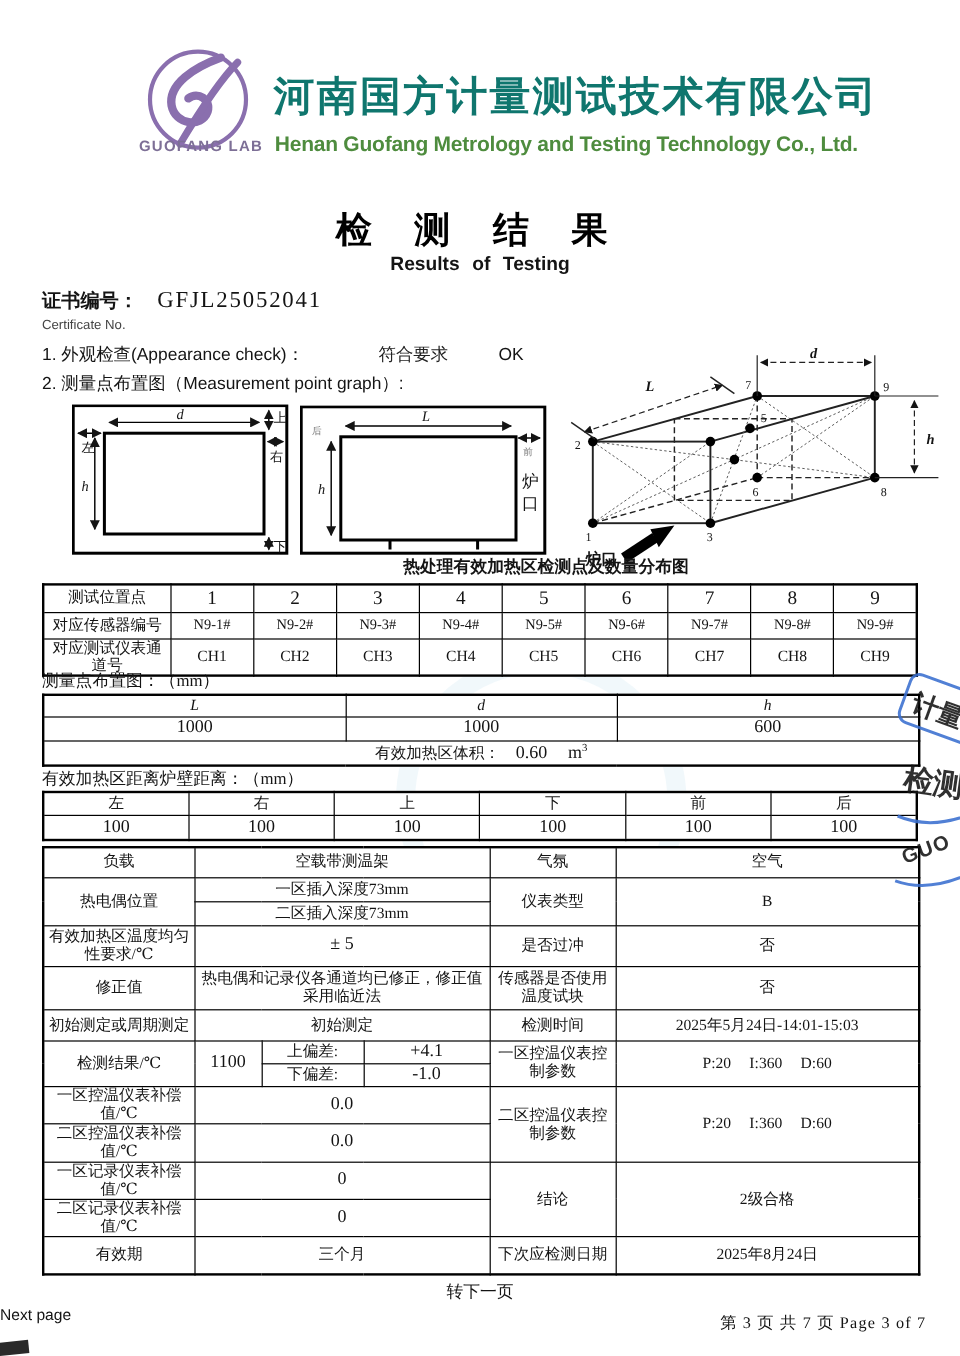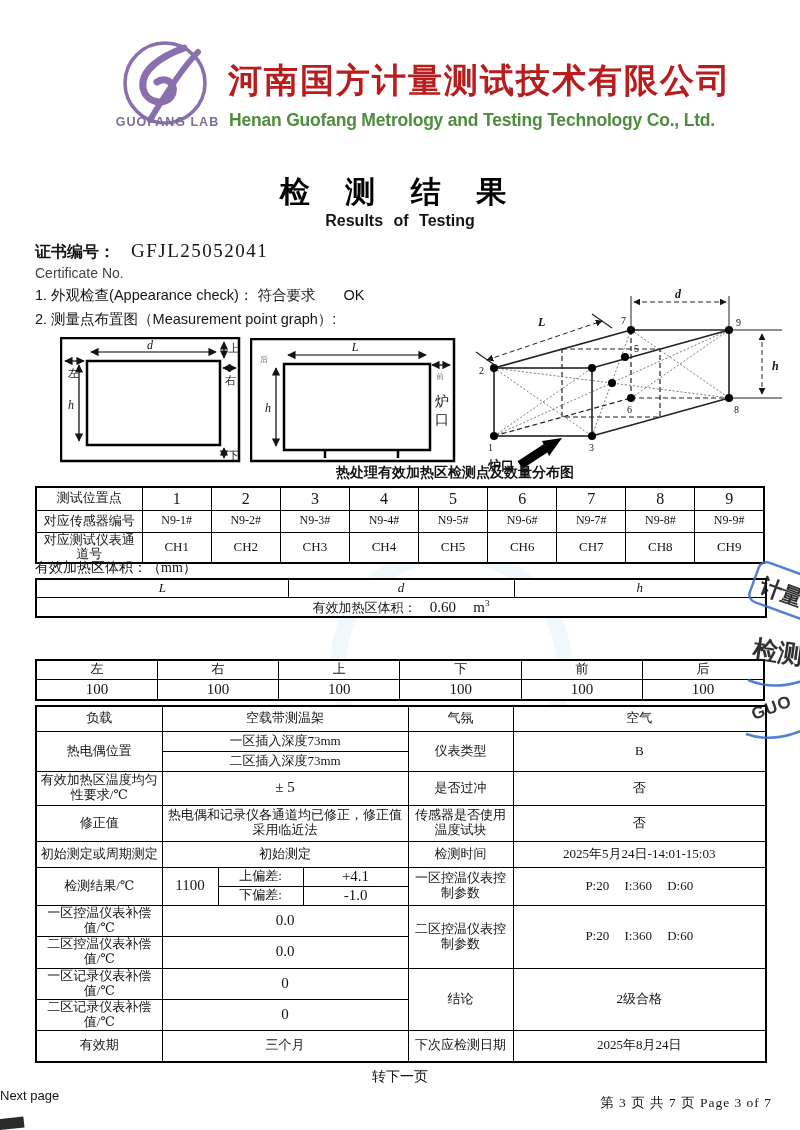--- a/index.html
+++ b/index.html
@@ -1,32 +1,32 @@
 <!DOCTYPE html>
 <html><head>
 <meta charset="utf-8">
 <style>
   html,body{margin:0;padding:0;background:#e8e8e8;}
   .page{position:relative;width:800px;height:1130px;background:#ffffff;overflow:hidden;
         font-family:"Liberation Serif","DejaVu Serif",serif;color:#141414;}
   .abs{position:absolute;}
   .sans{font-family:"Liberation Sans","DejaVu Sans",sans-serif;}
-  .company-cn{left:228px;top:58px;font-size:34px;font-weight:600;color:#b91c1c;letter-spacing:2px;}
+  .company-cn{left:228px;top:58px;font-size:34px;font-weight:600;color:#0f766e;letter-spacing:2px;}
   .company-en{left:229px;top:110px;font-size:17.5px;font-weight:700;color:#4e8c3e;letter-spacing:-0.2px;}
   .logo-caption{left:100px;top:115px;width:135px;text-align:center;font-size:12.5px;color:#7d6f96;letter-spacing:1px;font-weight:600;}
   .title-cn{left:0;top:172px;width:800px;text-align:center;font-size:30px;font-weight:700;letter-spacing:14px;color:#000;}
   .title-en{left:0;top:212px;width:800px;text-align:center;font-size:16px;font-weight:700;word-spacing:6px;}
   .cert-line{left:35px;top:240px;font-size:16px;}
   .cert-label{font-weight:700;font-family:"Liberation Sans","DejaVu Sans",sans-serif;}
   .cert-number{font-size:19px;letter-spacing:1.5px;margin-left:16px;}
-  .cert-sub{left:35px;top:265px;font-size:14px;color:#444;}
+  .cert-sub{left:35px;top:265px;font-size:11px;color:#444;}
   .item-line{left:35px;top:286px;font-size:14.5px;}
   .item-line2{left:35px;top:310px;font-size:14.5px;}
-  .item-result{font-family:"Liberation Serif",serif;color:#222;}
-  .item-ok{margin-left:24px;}
+  .item-result{margin-left:58px;font-family:"Liberation Serif",serif;color:#222;}
+  .item-ok{margin-left:38px;}
   .caption{left:255px;top:464px;width:400px;text-align:center;font-size:14px;font-weight:700;}
   .sec-label{font-size:14px;}
   table{border-collapse:collapse;table-layout:fixed;background:#fff;}
   table.bordered{border:2px solid #000;}
   td{border:1px solid #000;text-align:center;vertical-align:middle;font-size:13px;padding:0 2px;overflow:hidden;line-height:1.15;}
   .big{font-size:16px;}
   .num{font-size:15px;}
   .ital{font-style:italic;}
   .pid{word-spacing:12px;}
   svg text{font-family:"Liberation Serif","DejaVu Serif",serif;fill:#141414;}
@@ -213,43 +213,49 @@
       <td>CH4</td>
       <td>CH5</td>
       <td>CH6</td>
       <td>CH7</td>
       <td>CH8</td>
       <td>CH9</td>
     </tr>
   </tbody>
     </table>
 
-  <div class="abs sec-label" style="left:35px;top:559px">有效加热区体积：（mm）</div>
+  <div class="abs sec-label" style="left:35px;top:559px">测量点布置图：（mm）</div>
   <table class="abs bordered" style="left:35px;top:578px;width:730px">
     <colgroup>
         <col style="width:252px">
         <col style="width:226px">
         <col style="width:252px">
       </colgroup>
     <tbody>
         <tr style="height:18px">
       <td class="ital">L</td>
       <td class="ital">d</td>
       <td class="ital">h</td>
     </tr>
     <tr style="height:20px">
+      <td class="num">1000</td>
+      <td class="num">1000</td>
+      <td class="num">600</td>
+    </tr>
+    <tr style="height:20px">
       <td colspan="3">
         <span>有效加热区体积：</span>
         <span class="num" style="margin-left:10px">0.60</span>
         <span class="num" style="margin-left:14px"><span>m</span><sup style="font-size:9px">3</sup></span>
       </td>
     </tr>
   </tbody>
     </table>
 
+  <div class="abs sec-label" style="left:35px;top:640px">有效加热区距离炉壁距离：（mm）</div>
   <table class="abs bordered" style="left:35px;top:659px;width:730px">
     <colgroup>
         <col span="6" style="width:121px">
       </colgroup>
     <tbody>
         <tr style="height:19px">
       <td>左</td>
       <td>右</td>
       <td>上</td>
       <td>下</td>

